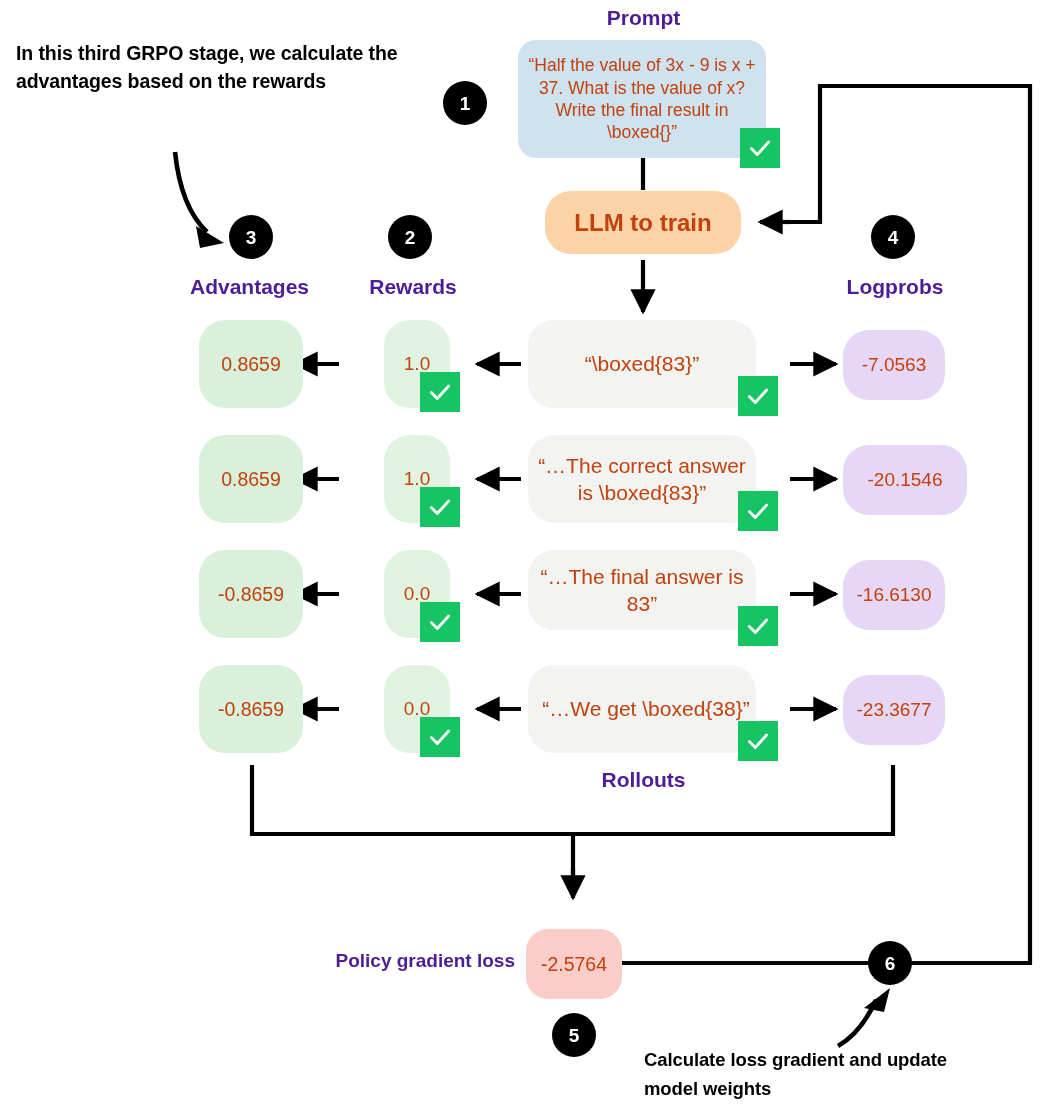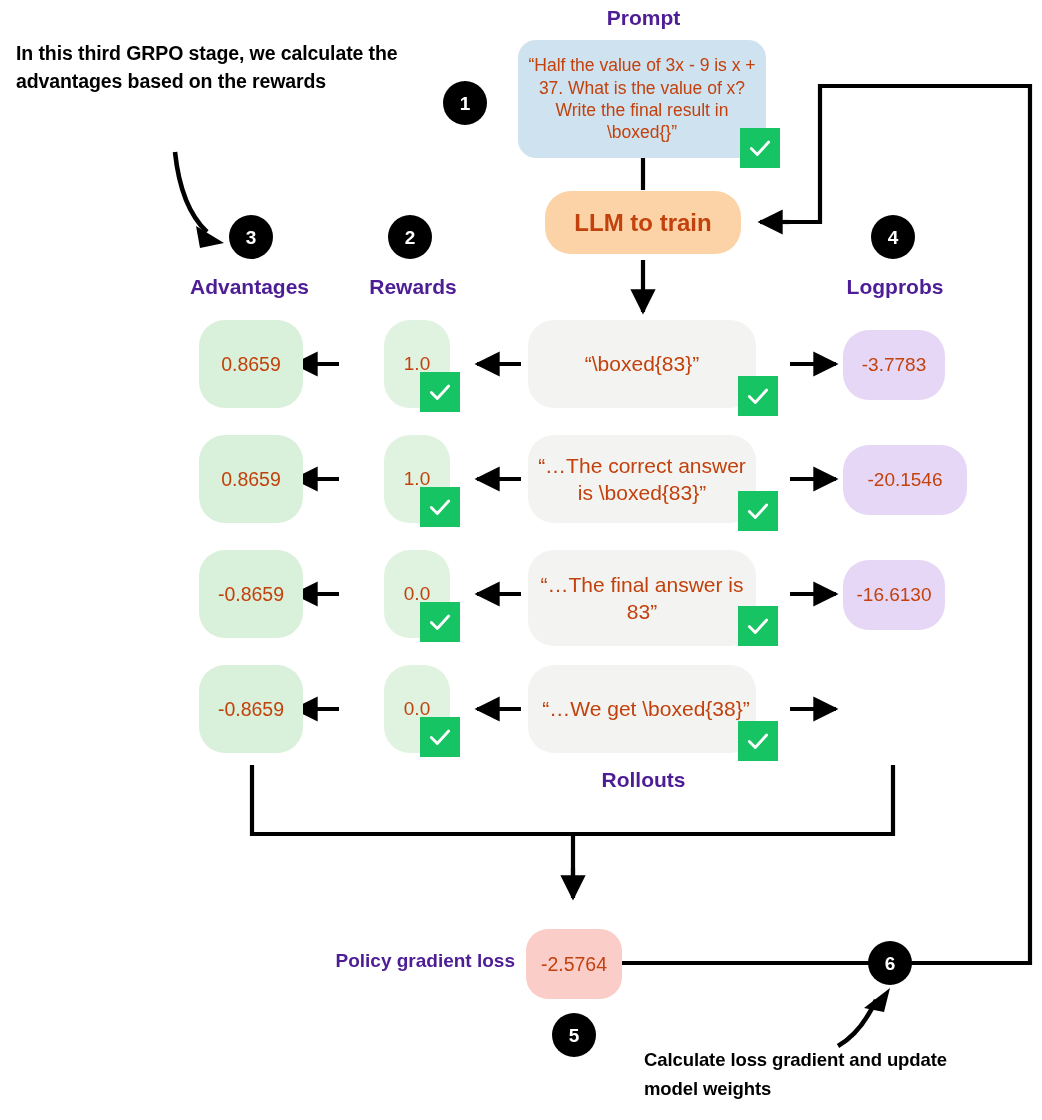--- a/index.html
+++ b/index.html
@@ -161,21 +161,21 @@
   </div>
   <div class="box rollout-box" style="left:528px;top:320px;width:228px;height:88px;">
     <span class="inner">“\boxed{83}”</span>
   </div>
   <div class="check" style="left:738px;top:376px;width:40px;height:40px;">
     <svg width="26" height="26" viewBox="0 0 24 24">
         <path d="M4 12.5 L9.5 18 L20 6.5" stroke="#fff" stroke-width="2.6" fill="none" stroke-linecap="round" stroke-linejoin="round"></path>
       </svg>
   </div>
   <div class="box logprob-box" style="left:843px;top:330px;width:102px;height:70px;">
-    <span class="inner">-3.7783</span>
+    <span class="inner">-7.0563</span>
   </div>
 
   <div class="box adv-box" style="left:199px;top:435px;width:104px;height:88px;">
     <span class="inner">0.8659</span>
   </div>
   <div class="box reward-box" style="left:384px;top:435px;width:66px;height:88px;">
     <span class="inner">1.0</span>
   </div>
   <div class="check" style="left:420px;top:487px;width:40px;height:40px;">
     <svg width="26" height="26" viewBox="0 0 24 24">
@@ -198,21 +198,21 @@
     <span class="inner">-0.8659</span>
   </div>
   <div class="box reward-box" style="left:384px;top:550px;width:66px;height:88px;">
     <span class="inner">0.0</span>
   </div>
   <div class="check" style="left:420px;top:602px;width:40px;height:40px;">
     <svg width="26" height="26" viewBox="0 0 24 24">
         <path d="M4 12.5 L9.5 18 L20 6.5" stroke="#fff" stroke-width="2.6" fill="none" stroke-linecap="round" stroke-linejoin="round"></path>
       </svg>
   </div>
-  <div class="box rollout-box" style="left:528px;top:550px;width:228px;height:96px;">
+  <div class="box rollout-box" style="left:528px;top:550px;width:228px;height:80px;">
     <span class="inner">“…The final answer is 83”</span>
   </div>
   <div class="check" style="left:738px;top:606px;width:40px;height:40px;">
     <svg width="26" height="26" viewBox="0 0 24 24">
         <path d="M4 12.5 L9.5 18 L20 6.5" stroke="#fff" stroke-width="2.6" fill="none" stroke-linecap="round" stroke-linejoin="round"></path>
       </svg>
   </div>
   <div class="box logprob-box" style="left:843px;top:560px;width:102px;height:70px;">
     <span class="inner">-16.6130</span>
   </div>
@@ -229,18 +229,21 @@
       </svg>
   </div>
   <div class="box rollout-box" style="left:528px;top:665px;width:228px;height:88px;padding-left:8px;">
     <span class="inner">“…We get \boxed{38}”</span>
   </div>
   <div class="check" style="left:738px;top:721px;width:40px;height:40px;">
     <svg width="26" height="26" viewBox="0 0 24 24">
         <path d="M4 12.5 L9.5 18 L20 6.5" stroke="#fff" stroke-width="2.6" fill="none" stroke-linecap="round" stroke-linejoin="round"></path>
       </svg>
   </div>
+  <div class="box logprob-box" style="left:843px;top:675px;width:102px;height:70px;">
+    <span class="inner">-23.3677</span>
+  </div>
 
   <div class="box loss-box" style="left:526px;top:929px;width:96px;height:70px;">
     <span class="inner">-2.5764</span>
   </div>
 
 </div>
 
 </body></html>

